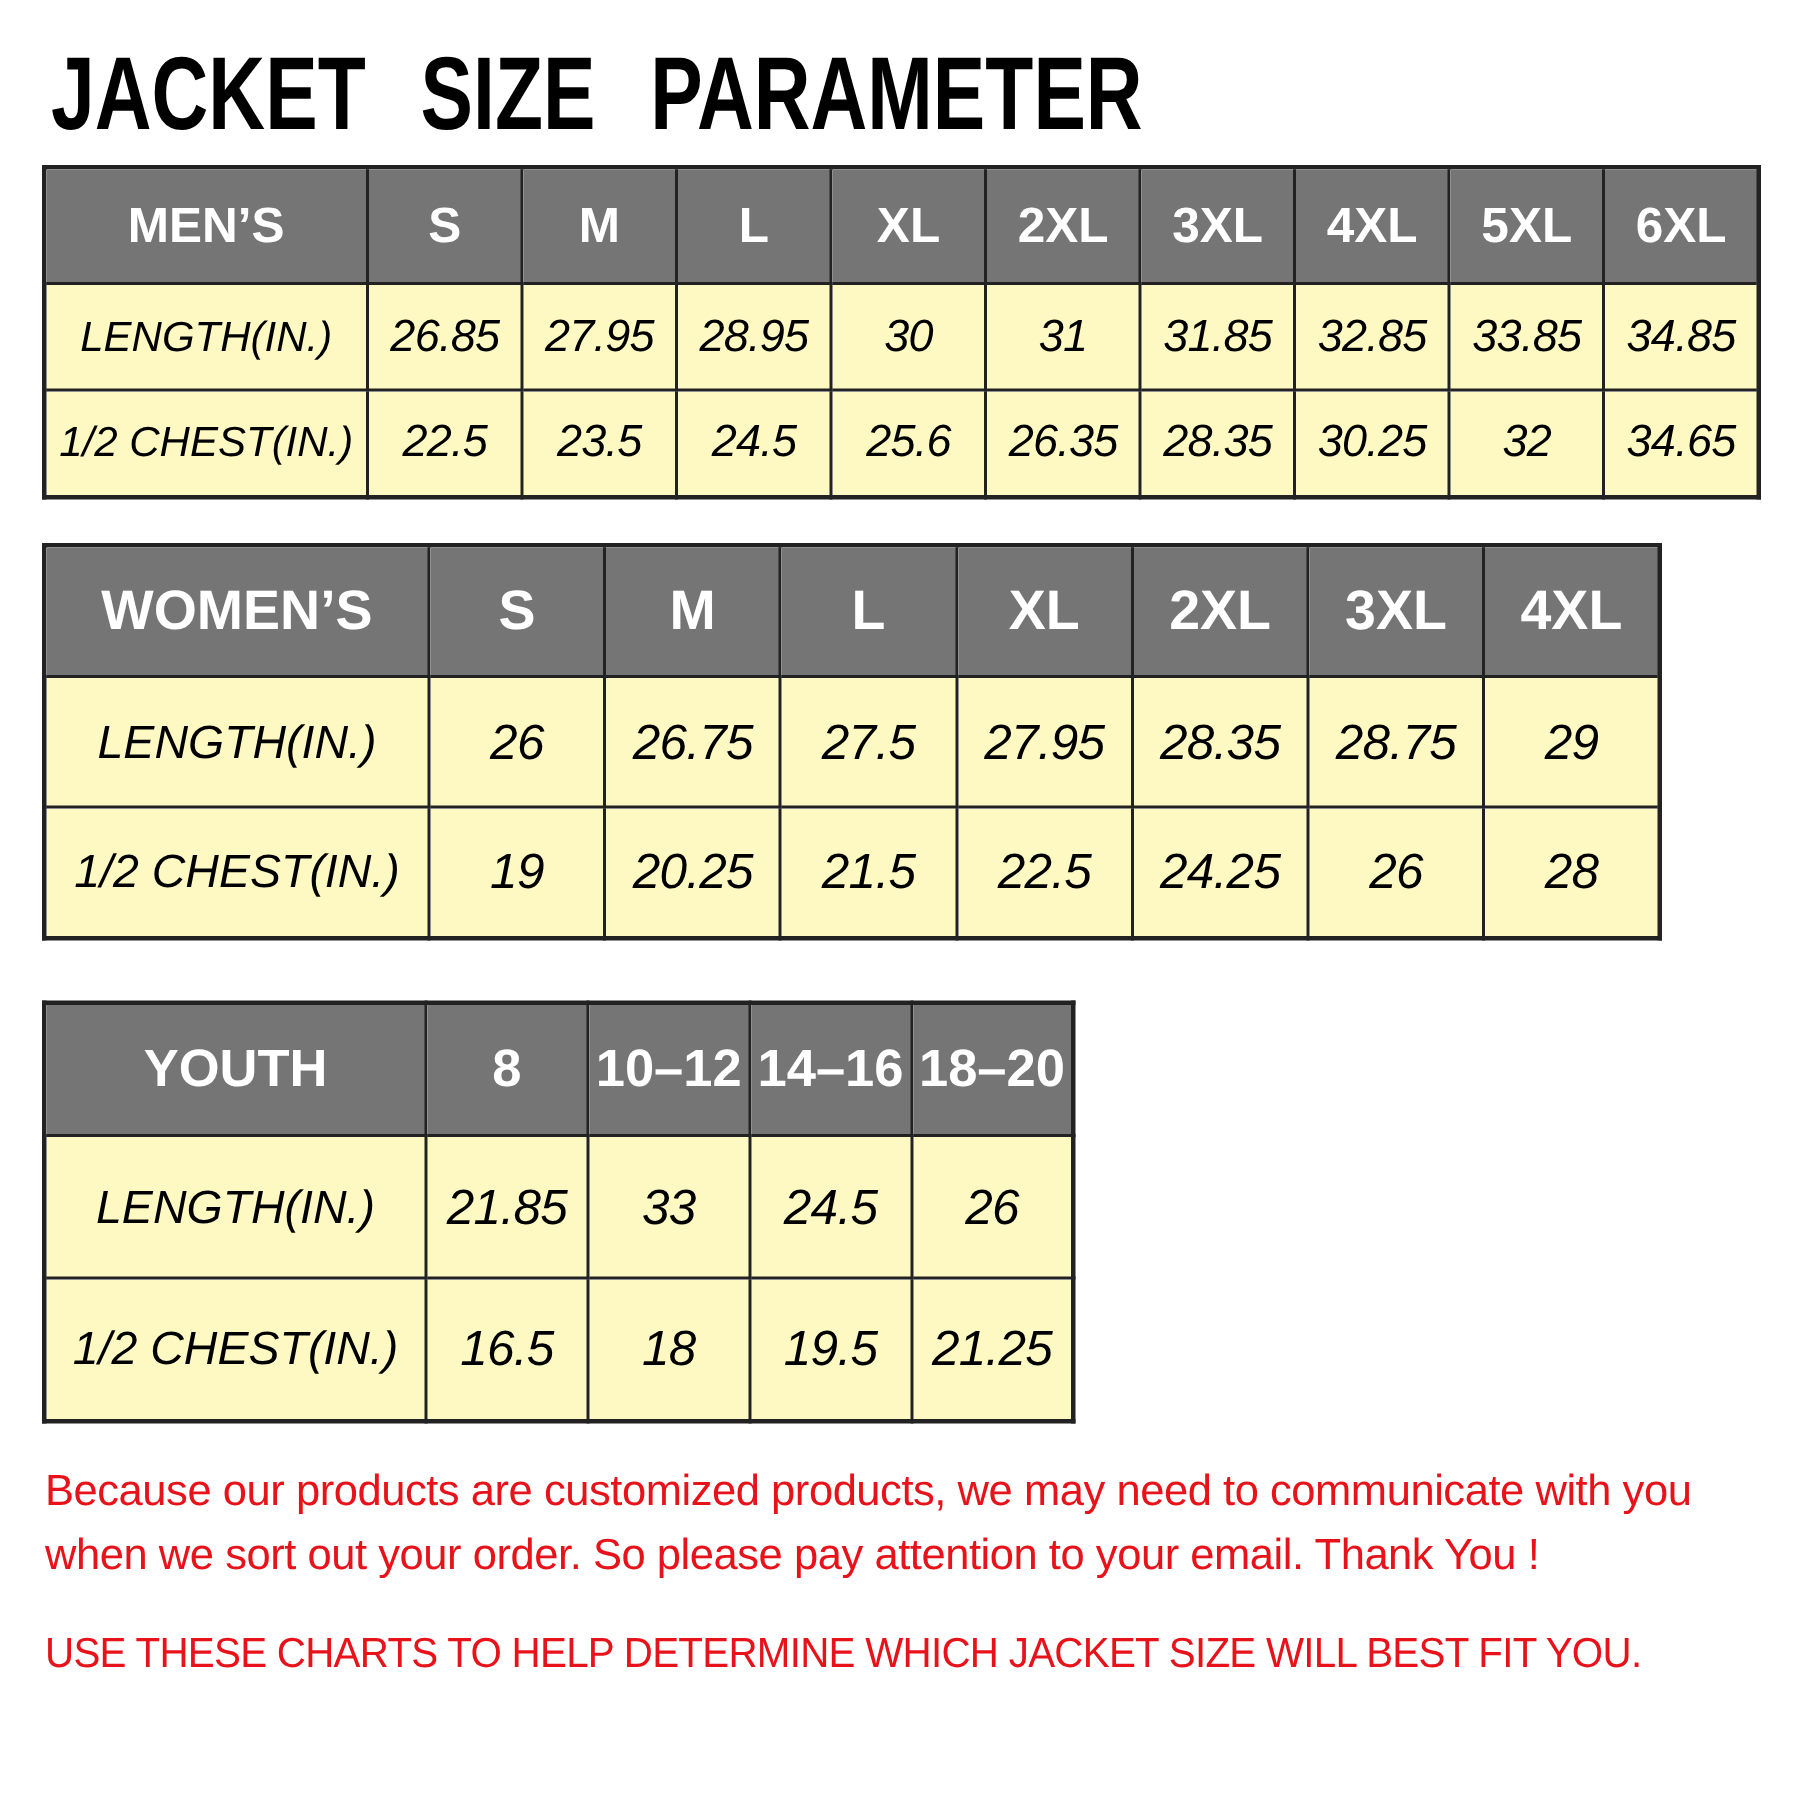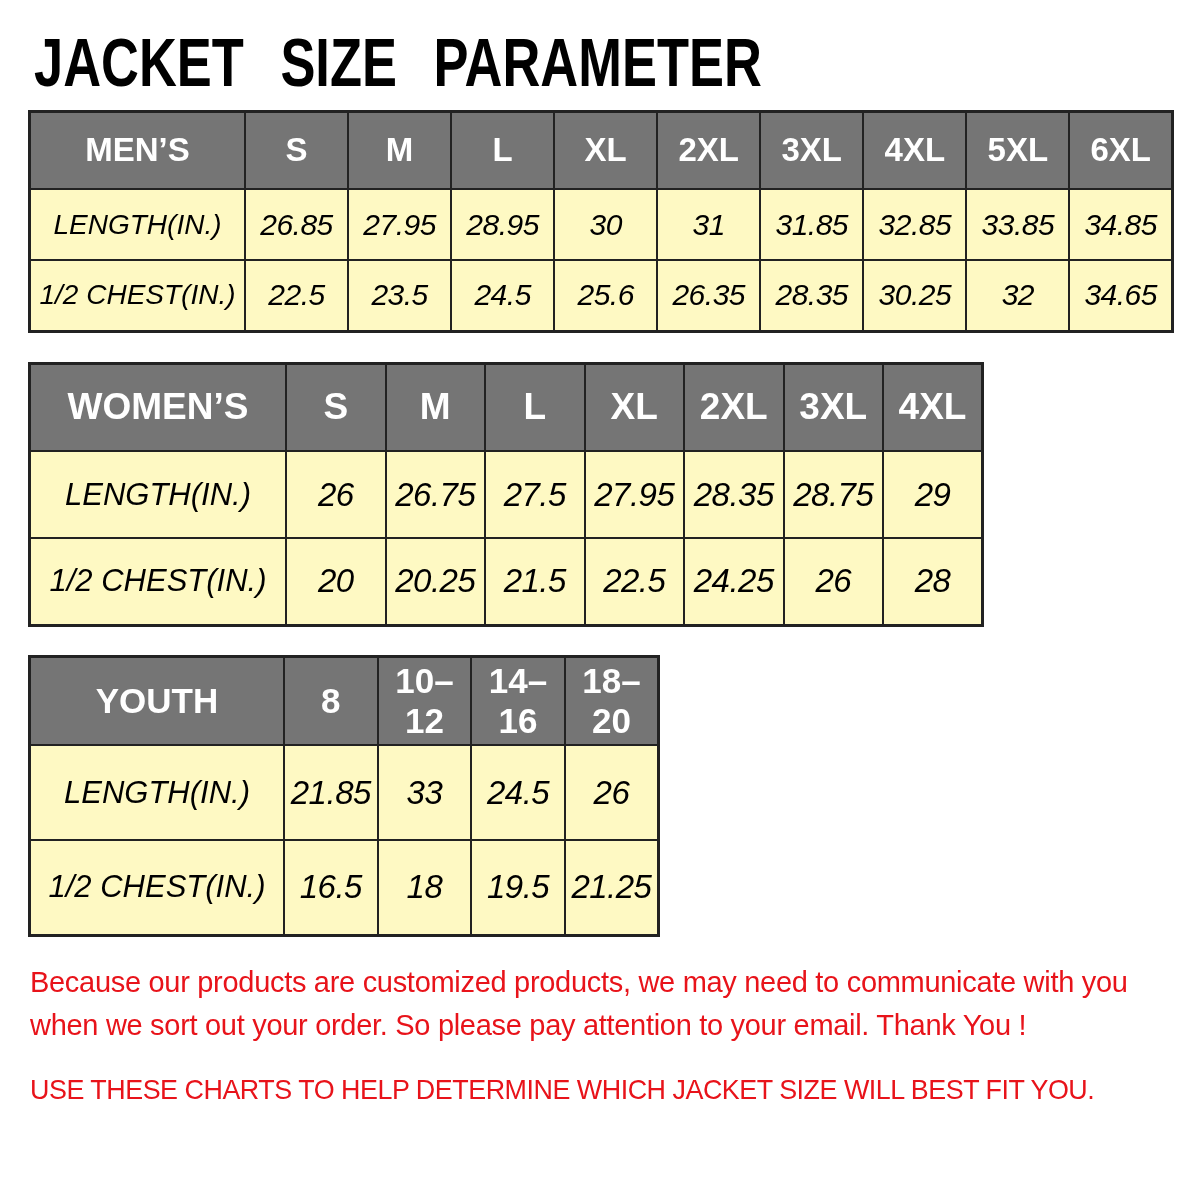--- a/index.html
+++ b/index.html
@@ -56,29 +56,29 @@
   tbody td { background: #fef9c3; color: #000; letter-spacing: -0.5px; font-style: italic; }
 
   .t-mens  { margin-top: 14px; width: 1146px; }
   .t-mens  tr > *:first-child { width: 213px; }
   .t-mens  thead tr { height: 78px; }
   .t-mens  tbody tr { height: 71px; }
   .t-mens  thead th { font-size: 33px; }
   .t-mens  tbody td { font-size: 30px; }
   .t-mens  tbody td.rowlabel { font-size: 28px; }
 
-  .t-womens { margin-top: 29px; width: 956px; }
+  .t-womens { margin-top: 29px; width: 1080px; }
   .t-womens tr > *:first-child { width: 254px; }
   .t-womens thead tr { height: 88px; }
   .t-womens tbody tr { height: 87px; }
   .t-womens thead th { font-size: 37px; }
   .t-womens tbody td { font-size: 33px; }
   .t-womens tbody td.rowlabel { font-size: 31px; }
 
-  .t-youth { margin-top: 28px; width: 632px; }
+  .t-youth { margin-top: 40px; width: 689px; }
   .t-youth tr > *:first-child { width: 252px; }
   .t-youth thead tr { height: 89px; }
   .t-youth tbody tr { height: 95px; }
   .t-youth thead th { font-size: 35px; }
   .t-youth tbody td { font-size: 33px; }
   .t-youth tbody td.rowlabel { font-size: 31px; }
 
   td.rowlabel { letter-spacing: 0; }
 
   
@@ -170,21 +170,21 @@
           <td>26</td>
           <td>26.75</td>
           <td>27.5</td>
           <td>27.95</td>
           <td>28.35</td>
           <td>28.75</td>
           <td>29</td>
         </tr>
         <tr>
           <td class="rowlabel">1/2 CHEST(IN.)</td>
-          <td>20</td>
+          <td>19</td>
           <td>20.25</td>
           <td>21.5</td>
           <td>22.5</td>
           <td>24.25</td>
           <td>26</td>
           <td>28</td>
         </tr>
       </tbody>
     </table>
 

